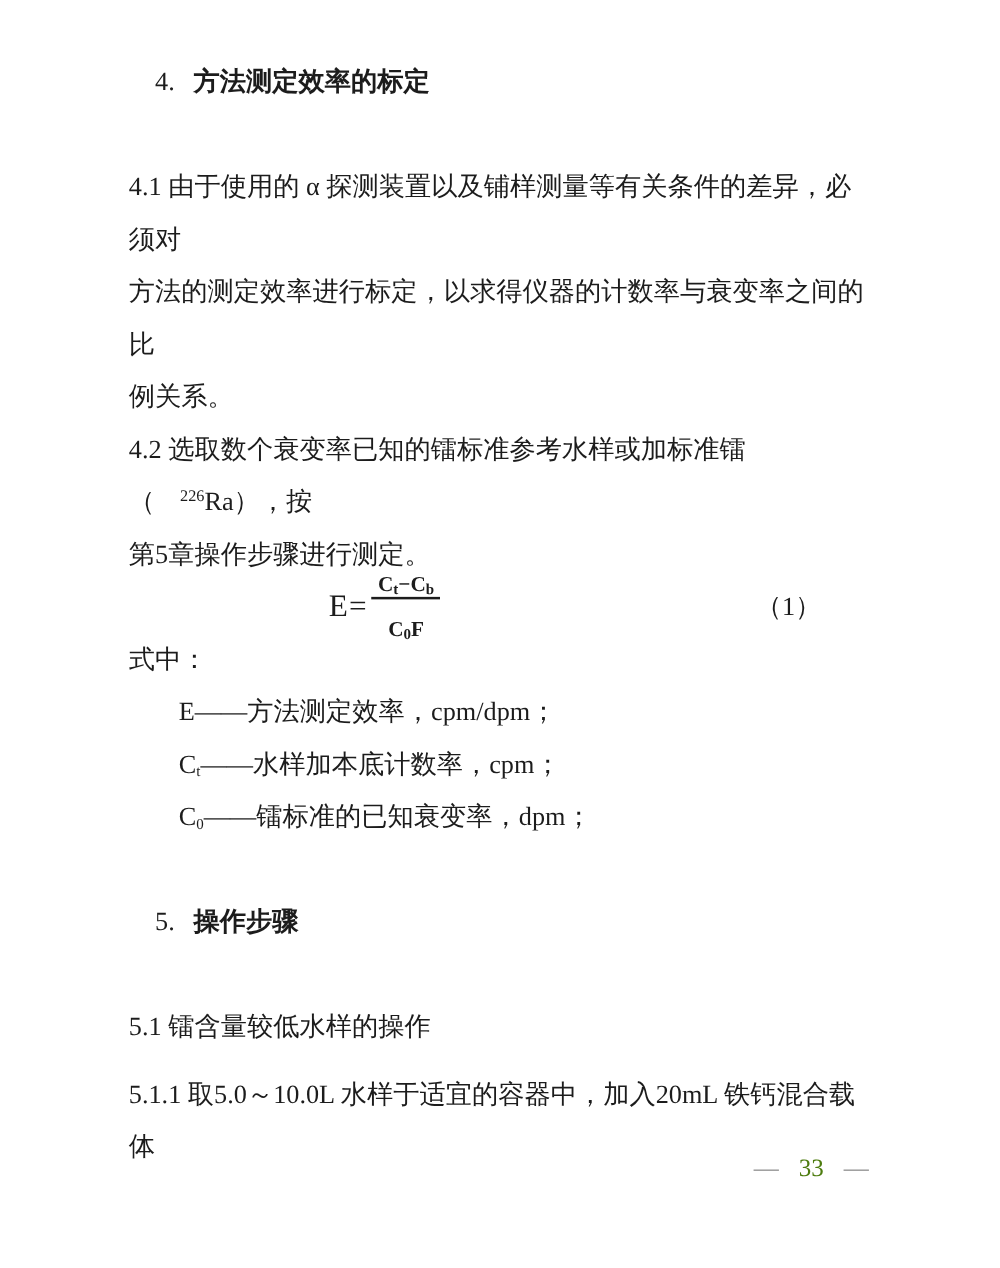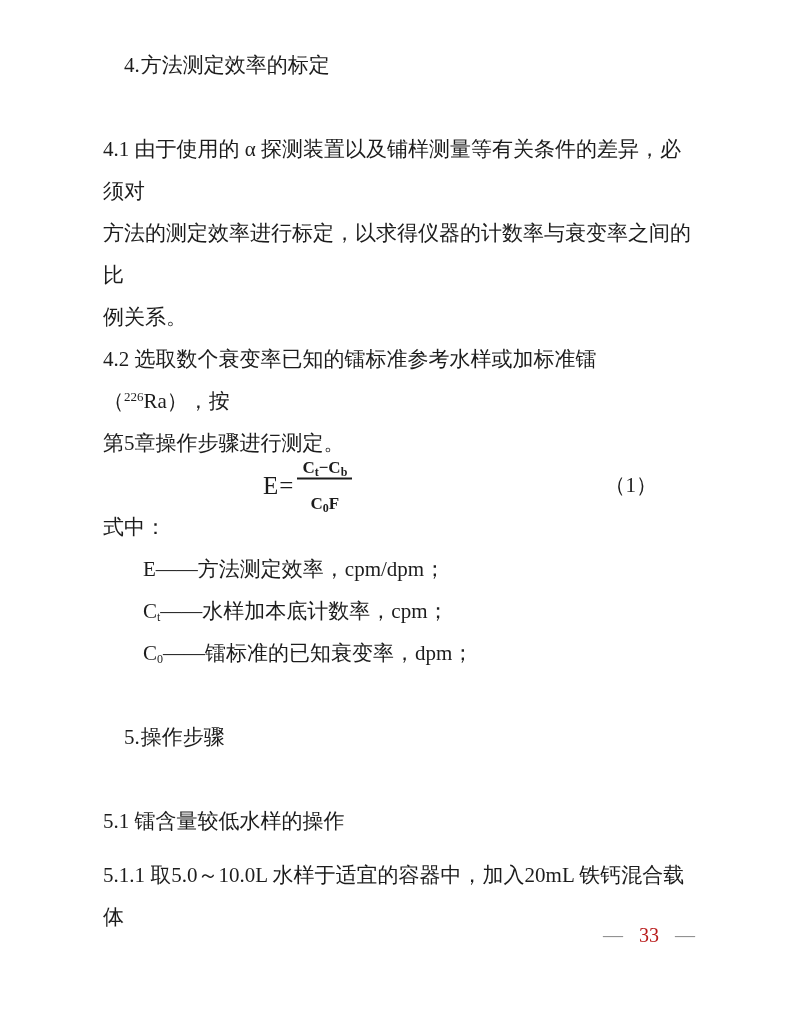--- a/index.html
+++ b/index.html
@@ -23,28 +23,29 @@
   }
   .line {
     font-size: 21px;
     line-height: 42px;
     white-space: pre-wrap;
   }
   .heading .h-no {
     font-weight: normal;
   }
   .heading .h-title {
-    font-weight: normal;
-    margin-left: 1px;
+    font-weight: bold;
+    margin-left: 15px;
     text-align: center;
   }
   .sup-iso {
     font-size: 13px;
     vertical-align: 7px;
     line-height: 0;
+    margin-left: 20px;
   }
   
   .formula-row {
     position: relative;
     height: 42px;
   }
   .formula {
     position: absolute;
     left: 160px;
     top: 50%;
@@ -99,21 +100,21 @@
     height: 42px;
     display: flex;
     align-items: center;
     gap: 16px;
   }
   .page-footer .dash {
     color: #8c8c8c;
     font-size: 20px;
   }
   .page-footer .num {
-    color: #b91c1c;
+    color: #4d7c0f;
     font-size: 20px;
     font-family: Liberation Serif, serif;
   }
 </style>
 </head>
 <body>
 
 <div class="page-content">
 
   <div class="line heading">

